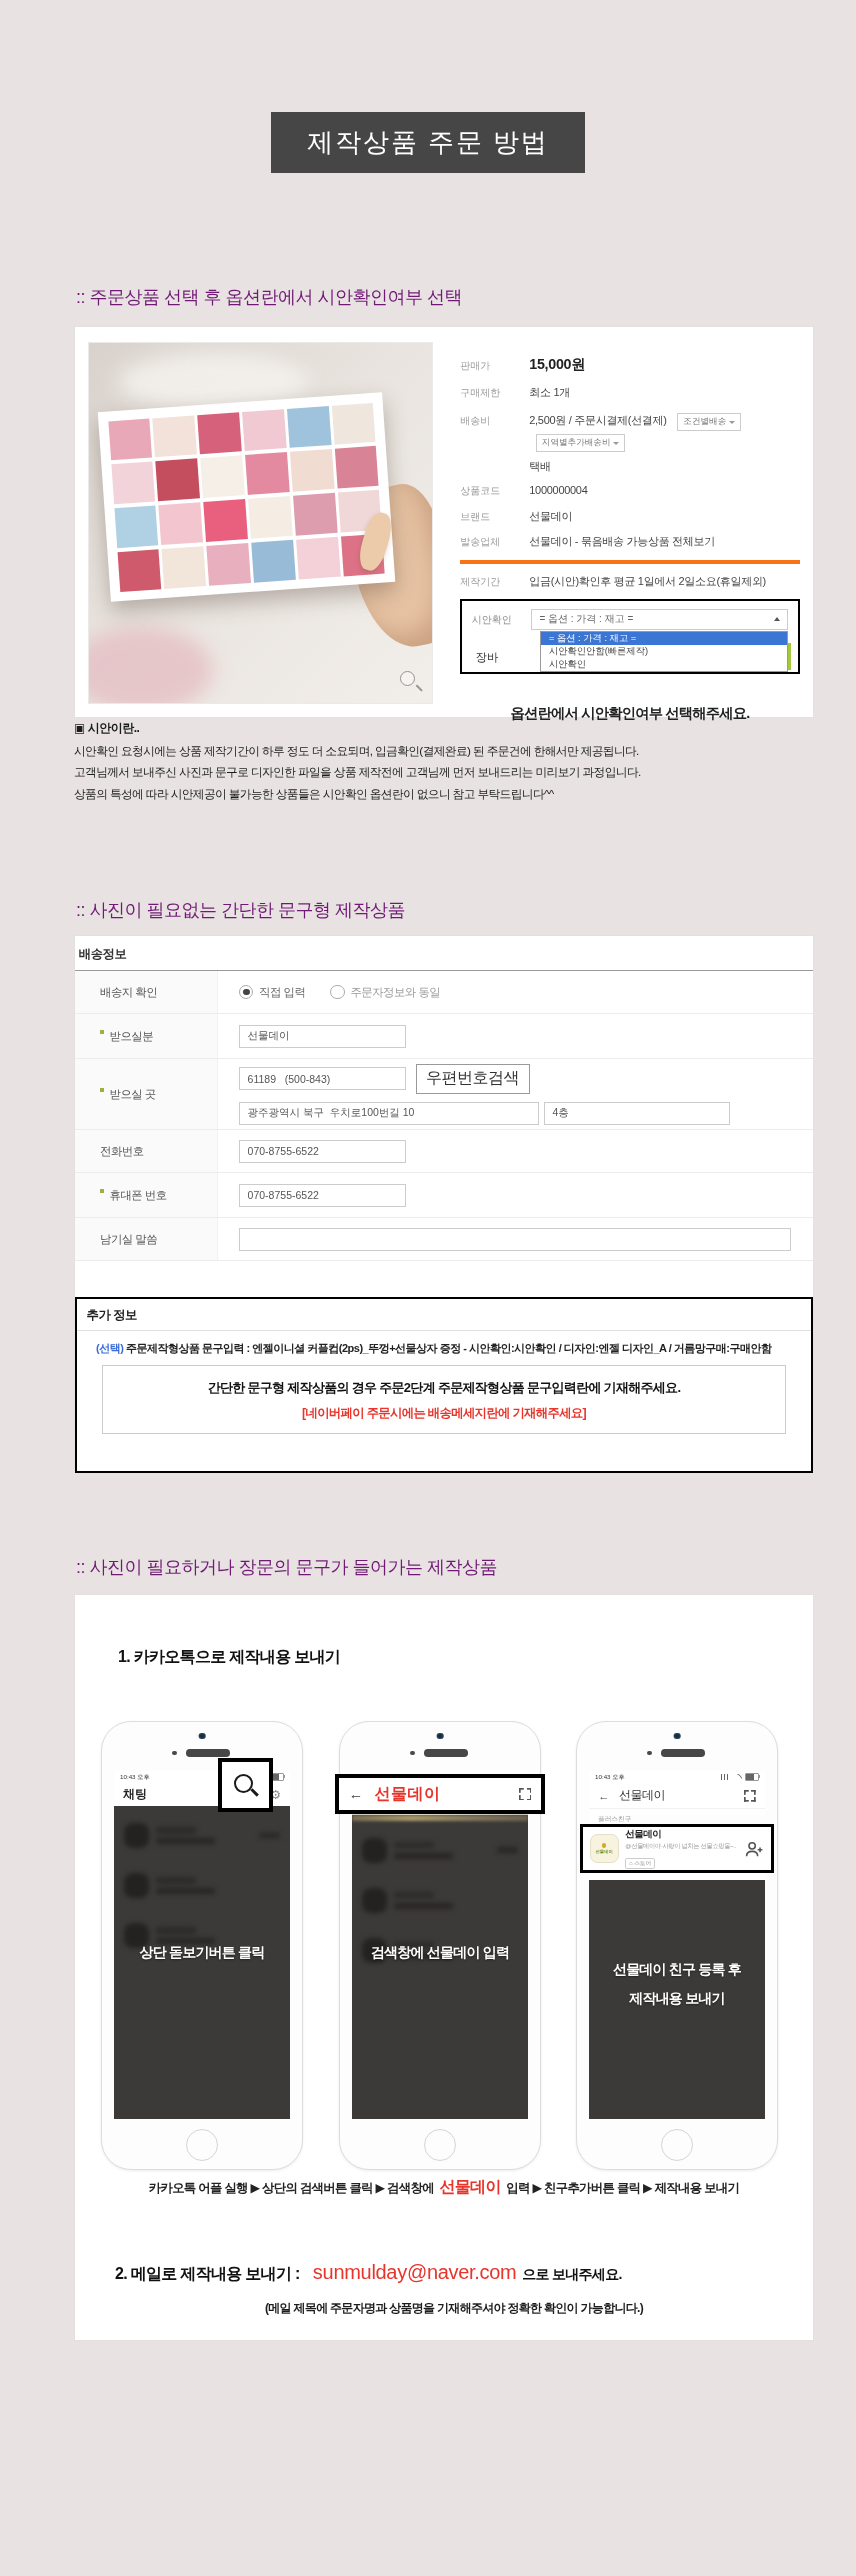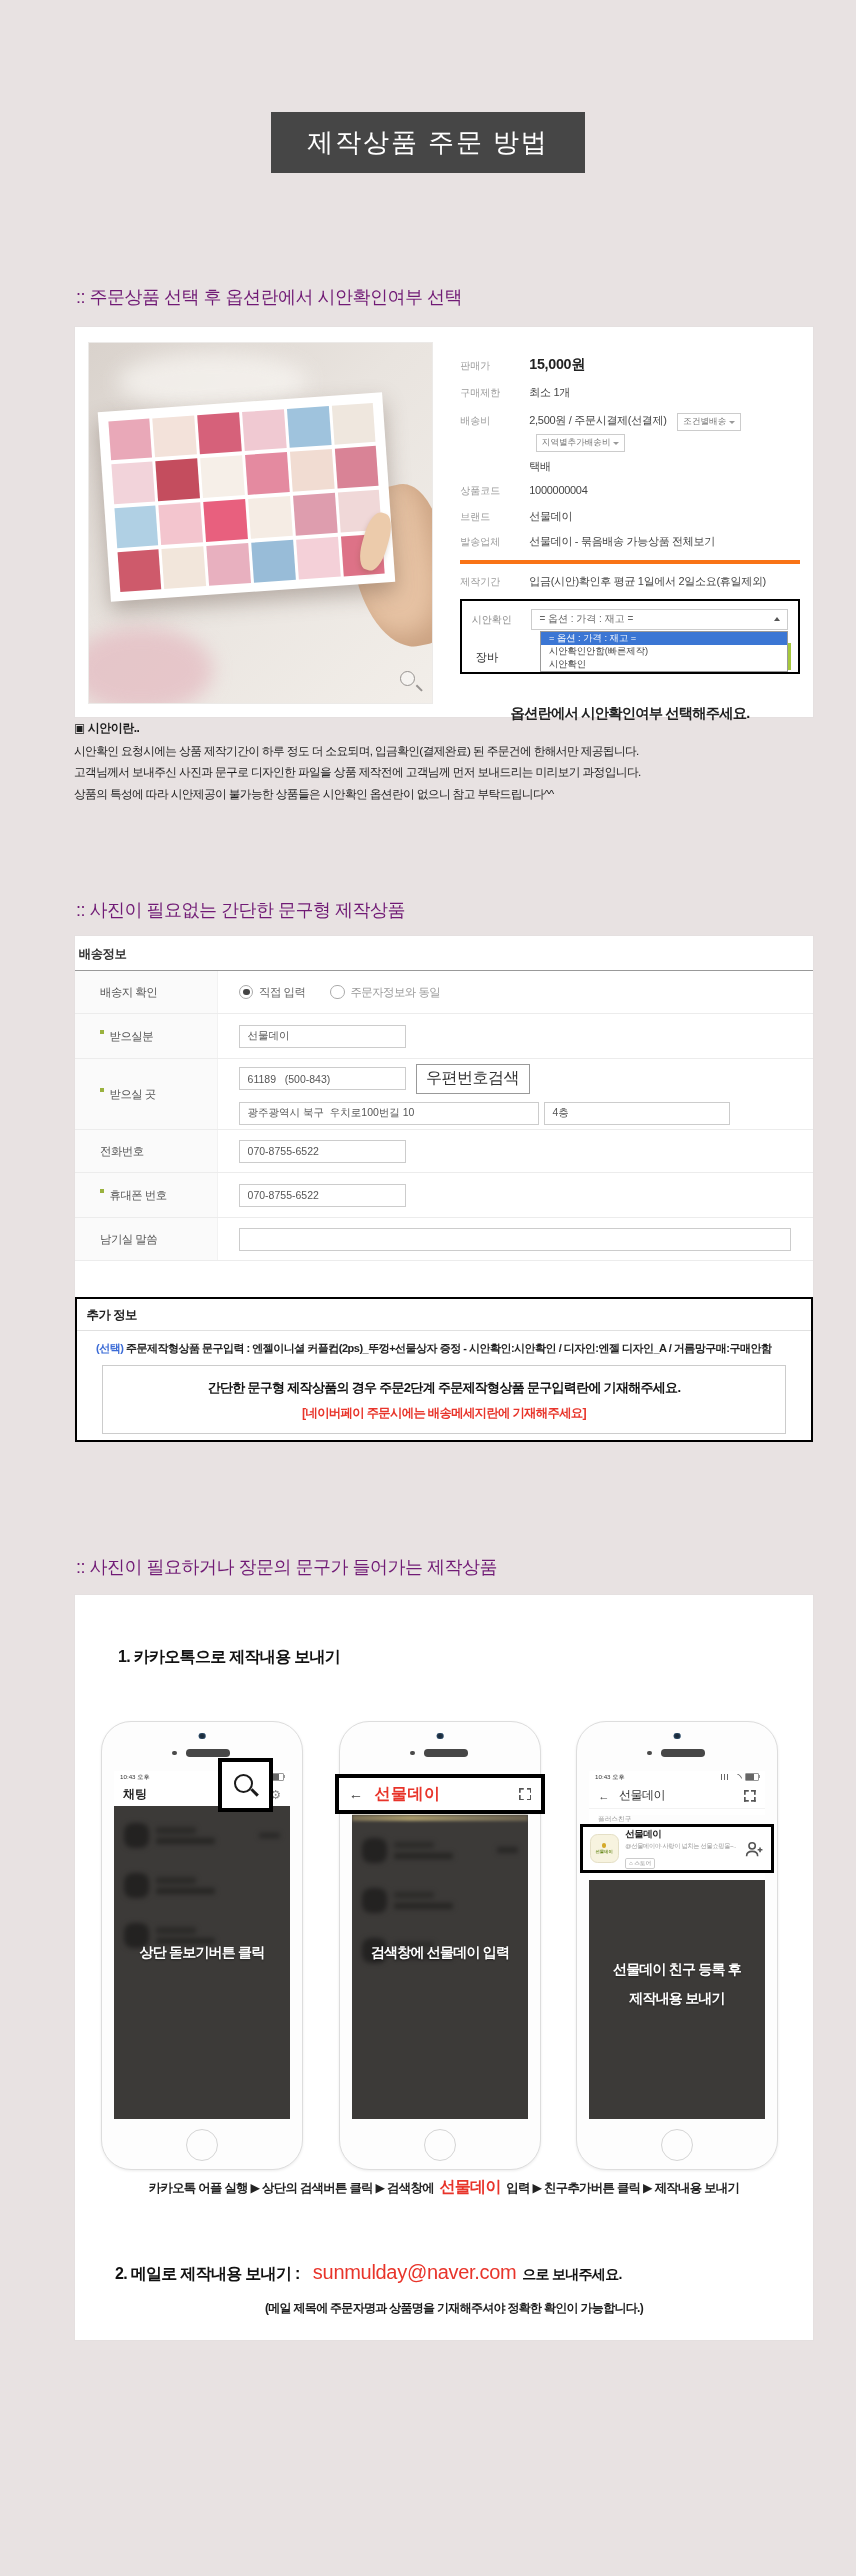--- a/index.html
+++ b/index.html
@@ -87,21 +87,21 @@
   .iline{display:flex;align-items:center;gap:4.8px;}
   .fin{border:1px solid #ccc;height:23px;font-size:10.5px;color:#555;padding:0 7.6px;box-sizing:border-box;font-family:inherit;background:#fff;}
   .w175{width:167px}.w315{width:300px}.w195{width:186px}.w580{width:552px}
   .zip-btn{border:1px solid #999;background:#fff;font-size:16px;color:#333;padding:3.8px 9.5px;margin-left:4.8px;cursor:pointer;font-family:inherit;letter-spacing:-0.5px;}
   .radio{width:12.4px;height:12.4px;border:1px solid #aaa;border-radius:50%;display:inline-flex;align-items:center;justify-content:center;background:#fff;cursor:pointer;flex-shrink:0;}
   .radio.on i{width:6.7px;height:6.7px;border-radius:50%;background:#444;display:block;}
   .radio-label{font-size:11.4px;color:#666;margin:0 25px 0 5.7px;letter-spacing:-0.5px;}
   .radio-label.dim{color:#999;}
 
   
-  .extra-box{margin-top:36px;border:2.9px solid #000;height:145px;box-sizing:border-box;background:#fff;}
+  .extra-box{margin-top:36px;border:2.9px solid #000;height:176px;box-sizing:border-box;background:#fff;}
   .extra-title{padding:7.6px 9.5px 6.7px;font-size:12.4px;font-weight:bold;color:#222;border-bottom:1px solid #e0e0e0;letter-spacing:-0.5px;}
   .extra-line{padding:9.5px 19px 7.6px;font-size:11px;font-weight:bold;color:#222;letter-spacing:-0.5px;}
   .sel-blue{color:#3b6bd6;}
   .notice-box{margin:1.9px 25px 0;border:1px solid #ccc;text-align:center;padding:12.4px 0 10.5px;}
   .notice-main{font-size:13px;font-weight:bold;color:#111;letter-spacing:-0.7px;}
   .notice-red{margin-top:8.6px;font-size:12.4px;font-weight:bold;color:#e8342a;letter-spacing:-0.7px;}
 
   
   .kakao-title{position:absolute;left:43px;top:52px;font-size:16px;font-weight:bold;color:#111;letter-spacing:-0.7px;}
   .phone{position:absolute;top:126px;width:200px;height:447px;background:#fdfdfd;border:1px solid #ddd;border-radius:30px;box-shadow:0 1px 2.9px rgba(0,0,0,.08);}

